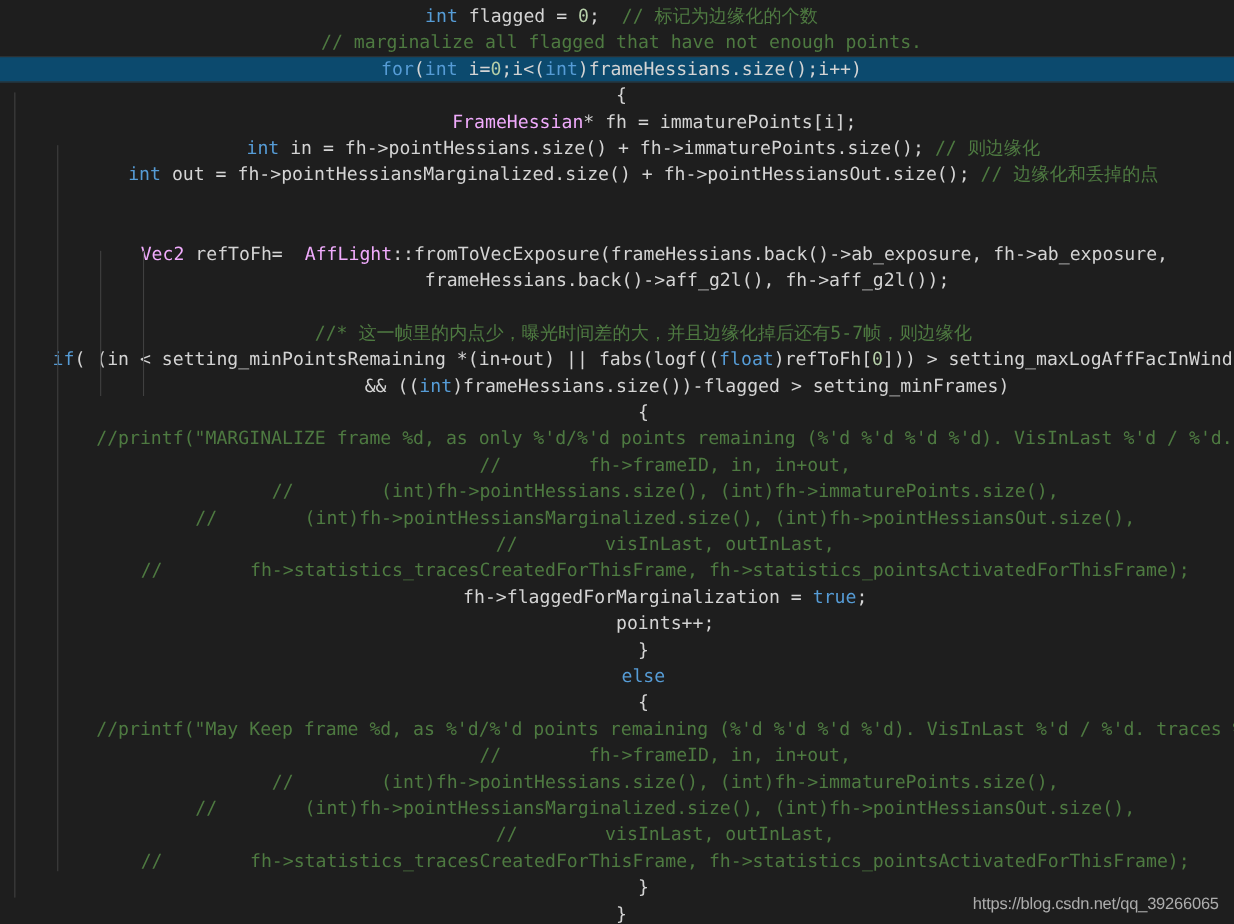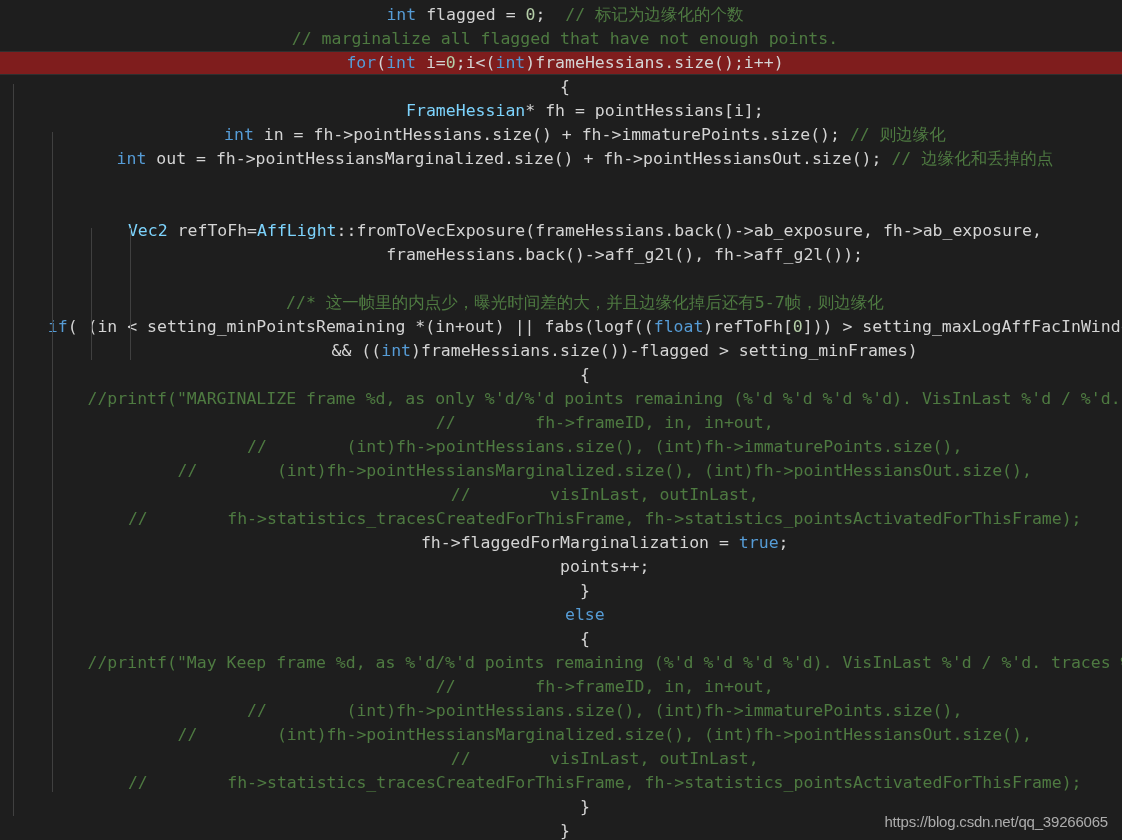--- a/index.html
+++ b/index.html
@@ -41,39 +41,39 @@
     font-size: 16.5px;
     white-space: pre;
     color: #d4d4d4;
     padding-left: 8px;
     box-sizing: border-box;
     letter-spacing: 0px;
     text-align: center;
   }
 
   .line.highlight {
-    background: #7f1d1d;
+    background: #0c4a6e;
     border-top: 1px solid #2f2f2f;
     border-bottom: 1px solid #2f2f2f;
     height: 24px;
     line-height: 22px;
   }
 
   
   .guide {
     position: absolute;
     top: 0;
     width: 1px;
     background: #404040;
     pointer-events: none;
   }
 
   
   .kw      { color: #569cd6; }  
-  .typ     { color: #7dd3fc; }  
+  .typ     { color: #f0abfc; margin-left: 20px; }  
   .cmt     { color: #4e7a41; }  
   .num     { color: #b5cea8; }
   .plain   { color: #d4d4d4; }
 
   .watermark {
     position: absolute;
     right: 14px;
     bottom: 10px;
     color: #b9b9b9;
     font-family: "Liberation Sans", sans-serif;
@@ -85,21 +85,21 @@
 </style>
 </head>
 <body>
 
 <div id="editor">
   <div class="code-area" id="code-area">
       <div class="line"><span class="kw">int</span><span class="plain"> flagged = </span><span class="num">0</span><span class="plain">;  </span><span class="cmt">// 标记为边缘化的个数</span></div>
       <div class="line"><span class="cmt">// marginalize all flagged that have not enough points.</span></div>
       <div class="line highlight"><span class="kw">for</span><span class="plain">(</span><span class="kw">int</span><span class="plain"> i=</span><span class="num">0</span><span class="plain">;i&lt;(</span><span class="kw">int</span><span class="plain">)frameHessians.size();i++)</span></div>
       <div class="line"><span class="plain">{</span></div>
-      <div class="line"><span class="plain">    </span><span class="typ">FrameHessian</span><span class="plain">* fh = pointHessians[i];</span></div>
+      <div class="line"><span class="plain">    </span><span class="typ">FrameHessian</span><span class="plain">* fh = immaturePoints[i];</span></div>
       <div class="line"><span class="plain">    </span><span class="kw">int</span><span class="plain"> in = fh-&gt;pointHessians.size() + fh-&gt;immaturePoints.size(); </span><span class="cmt">// 则边缘化</span></div>
       <div class="line"><span class="plain">    </span><span class="kw">int</span><span class="plain"> out = fh-&gt;pointHessiansMarginalized.size() + fh-&gt;pointHessiansOut.size(); </span><span class="cmt">// 边缘化和丢掉的点</span></div>
       <div class="line"><span class="plain"></span></div>
       <div class="line"><span class="plain"></span></div>
       <div class="line"><span class="plain">    </span><span class="typ">Vec2</span><span class="plain"> refToFh=</span><span class="typ">AffLight</span><span class="plain">::fromToVecExposure(frameHessians.back()-&gt;ab_exposure, fh-&gt;ab_exposure,</span></div>
       <div class="line"><span class="plain">            frameHessians.back()-&gt;aff_g2l(), fh-&gt;aff_g2l());</span></div>
       <div class="line"><span class="plain"></span></div>
       <div class="line"><span class="plain">    </span><span class="cmt">//* 这一帧里的内点少，曝光时间差的大，并且边缘化掉后还有5-7帧，则边缘化</span></div>
       <div class="line"><span class="plain">    </span><span class="kw">if</span><span class="plain">( (in &lt; setting_minPointsRemaining *(in+out) || fabs(logf((</span><span class="kw">float</span><span class="plain">)refToFh[</span><span class="num">0</span><span class="plain">])) &gt; setting_maxLogAffFacInWindow)</span></div>
       <div class="line"><span class="plain">            &amp;&amp; ((</span><span class="kw">int</span><span class="plain">)frameHessians.size())-flagged &gt; setting_minFrames)</span></div>

